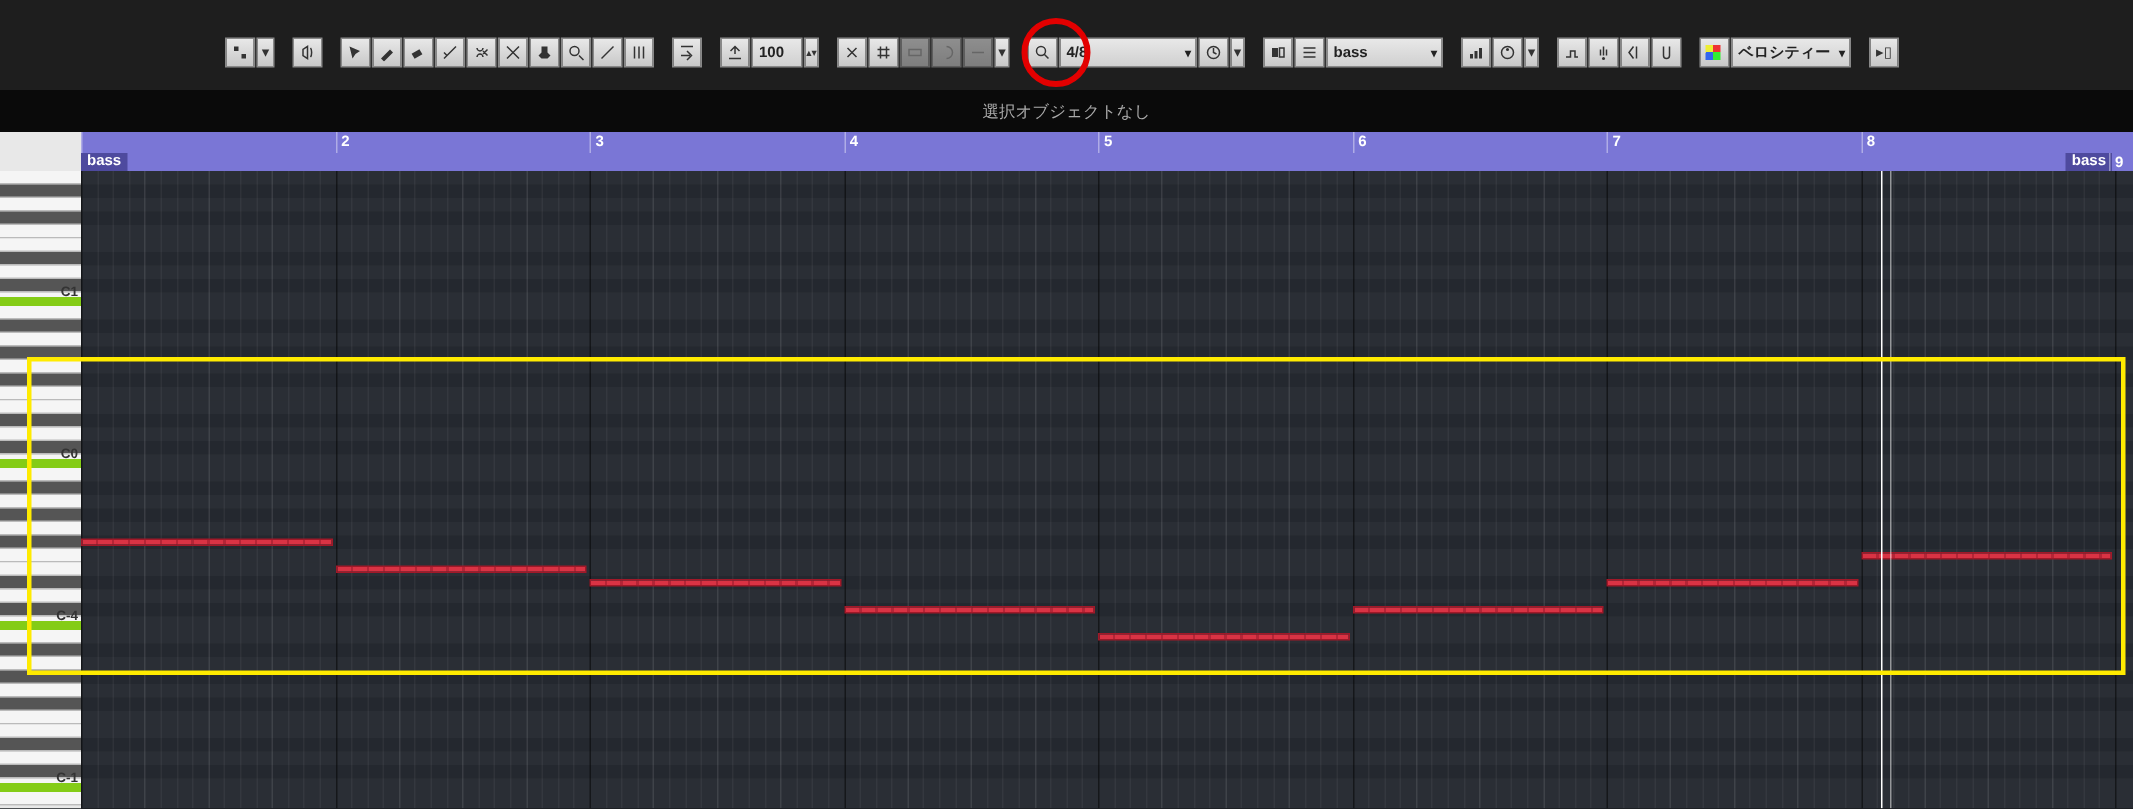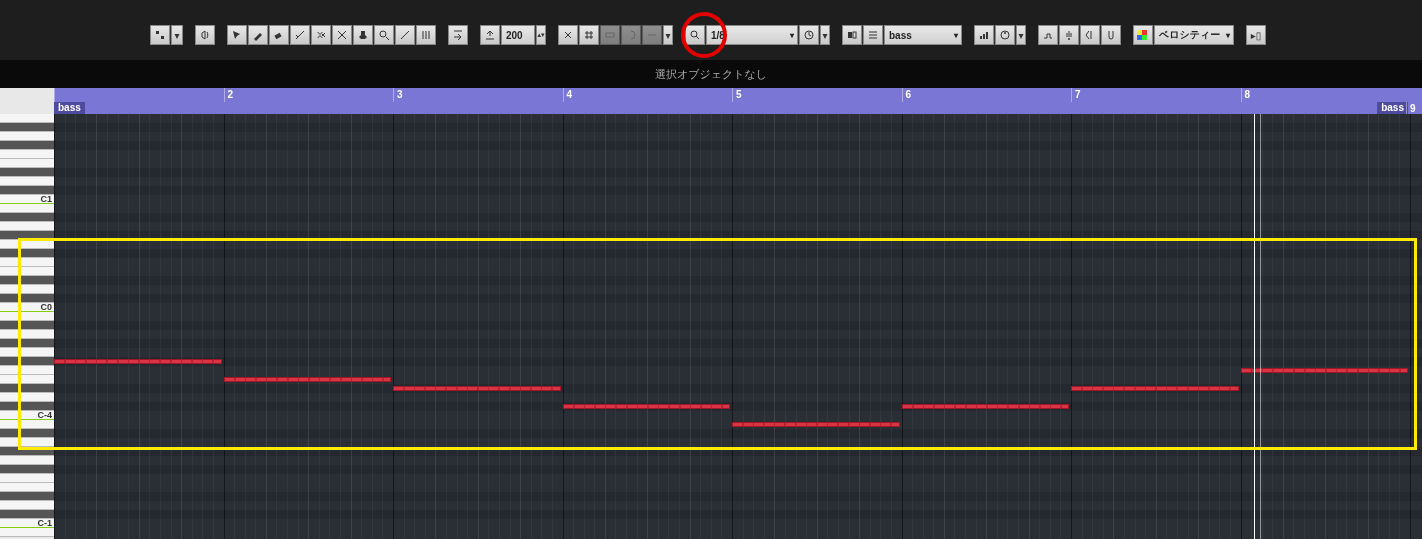--- a/index.html
+++ b/index.html
@@ -20,21 +20,21 @@
   .editor { position: relative; height: 451px; background: #2a2e35; }
   .piano-col { position: absolute; left: 0; top: 0; width: 54px; height: 100%; background: #e8e8e8; }
   .ruler { position: absolute; left: 54px; right: 0; top: 0; height: 14px; background: #7a76d6; }
   .ruler-mark { position: absolute; top: 0; height: 14px; border-left: 1px solid rgba(255,255,255,0.4); color: #fff; font-size: 10px; font-weight: bold; padding-left: 3px; line-height: 14px; }
   .part-header { position: absolute; left: 54px; right: 0; top: 14px; height: 12px; background: #7a76d6; }
   .part-tab { position: absolute; top: 0; height: 12px; background: #4e4a9e; color: #fff; font-size: 10px; line-height: 12px; padding: 0 4px; font-weight: bold; }
   .grid-area { position: absolute; left: 54px; right: 0; top: 26px; bottom: 0; overflow: hidden; }
   .piano-keys { position: absolute; left: 0; top: 26px; width: 54px; bottom: 0; }
   .key-row { height: 9px; border-bottom: 1px solid #bbb; background: #f5f5f5; position: relative; }
   .key-row.black { background: #555; }
-  .key-row.c { border-bottom: 1px solid #84cc16; }
+  .key-row.c { border-bottom: 6px solid #84cc16; }
   .oct-label { position: absolute; right: 2px; font-size: 9px; color: #333; bottom: -1px; font-weight: bold; }
   
   .grid-bg { position: absolute; inset: 0; }
   .hrow { position: absolute; left: 0; right: 0; height: 9px; }
   .hrow.dark { background: #2a2e35; }
   .hrow.darker { background: #24282f; }
   .vline { position: absolute; top: 0; bottom: 0; width: 1px; background: rgba(255,255,255,0.05); }
   .vline.beat { background: rgba(255,255,255,0.1); }
   .vline.bar { background: rgba(0,0,0,0.5); width: 1px; }
   
@@ -131,21 +131,21 @@
         </div>
     </div>
     <div class="tb-sep"></div>
     <div class="tb-group">
       <div class="tb-btn">
           <svg viewBox="0 0 12 12">
             <path d="M6 2v5M3 5l3-3 3 3" stroke="#333" fill="none"></path>
             <path d="M2 10h8" stroke="#333"></path>
           </svg>
         </div>
-      <div class="tb-field" style="width:34px">200</div>
+      <div class="tb-field" style="width:34px">100</div>
       <div class="tb-btn" style="width:10px;font-size:7px">▴▾</div>
     </div>
     <div class="tb-sep"></div>
     <div class="tb-group">
       <div class="tb-btn">
           <svg viewBox="0 0 12 12">
             <path d="M3 3l3 3 3-3M3 9l3-3 3 3" stroke="#333" fill="none"></path>
           </svg>
         </div>
       <div class="tb-btn">
@@ -171,21 +171,21 @@
       <div class="tb-btn" style="width:10px">▾</div>
     </div>
     <div class="tb-sep"></div>
     <div class="tb-group">
       <div class="tb-btn">
           <svg viewBox="0 0 12 12">
             <circle cx="5" cy="5" r="3" fill="none" stroke="#333"></circle>
             <path d="M7 7l3 3" stroke="#333"></path>
           </svg>
         </div>
-      <div class="tb-select" style="min-width:92px">1/8</div>
+      <div class="tb-select" style="min-width:92px">4/8</div>
       <div class="tb-btn">
           <svg viewBox="0 0 12 12">
             <circle cx="6" cy="6" r="4" fill="none" stroke="#333"></circle>
             <path d="M6 3v3l2 1" stroke="#333" fill="none"></path>
           </svg>
         </div>
       <div class="tb-btn" style="width:10px">▾</div>
     </div>
     <div class="tb-sep"></div>
     <div class="tb-group">

